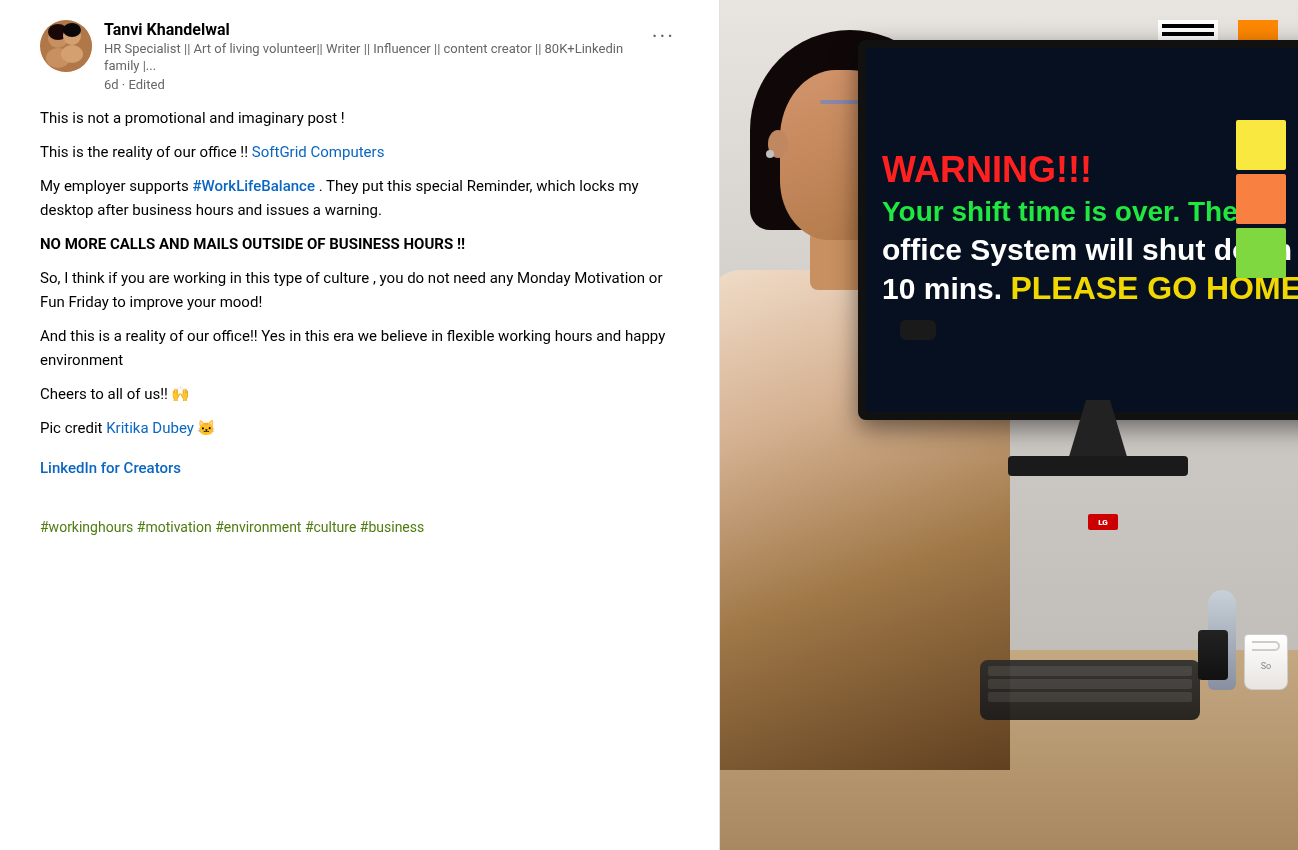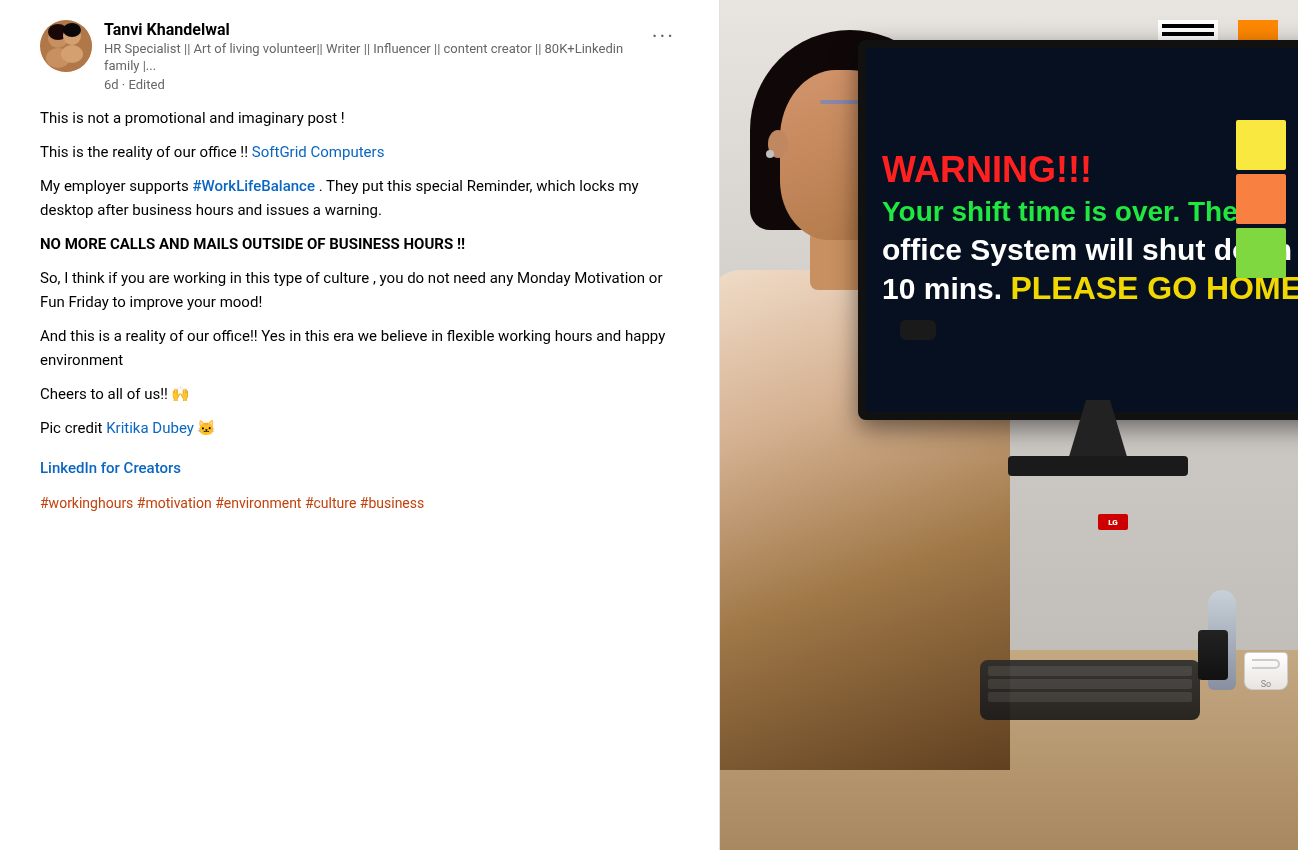--- a/index.html
+++ b/index.html
@@ -127,23 +127,23 @@
     .linkedin-creators-link {
       color: #0a66c2;
       font-size: 15px;
       font-weight: 500;
       display: inline-block;
       margin-bottom: 12px;
       margin-top: 6px;
     }
 
     .hashtags-line {
-      color: #c2410c;
+      color: #4d7c0f;
       font-size: 14px;
-      margin-top: 0;
+      margin-top: 24px;
     }
 
     
     .scene {
       width: 100%;
       height: 100%;
       position: relative;
       overflow: hidden;
     }
 
@@ -249,21 +249,21 @@
       width: 180px;
       height: 20px;
       background: #1a1a1a;
       border-radius: 4px;
     }
 
     
     .lg-logo {
       position: absolute;
       bottom: 10px;
-      right: 210px;
+      right: 220px;
       width: 30px;
       height: 16px;
       background: #cc0000;
       border-radius: 2px;
       display: flex;
       align-items: center;
       justify-content: center;
       color: #fff;
       font-size: 8px;
       font-weight: 900;
@@ -286,21 +286,21 @@
       position: absolute;
       bottom: 160px;
       right: 10px;
       display: flex;
       gap: 8px;
       align-items: flex-end;
     }
 
     .mug {
       width: 44px;
-      height: 38px;
+      height: 56px;
       background: linear-gradient(180deg, #fff 0%, #e8e4e0 100%);
       border-radius: 4px 4px 8px 8px;
       border: 1px solid #ccc;
     }
 
     .bottle {
       width: 28px;
       height: 100px;
       background: linear-gradient(180deg, #c8d0d8 0%, #8890a0 100%);
       border-radius: 14px 14px 6px 6px;

